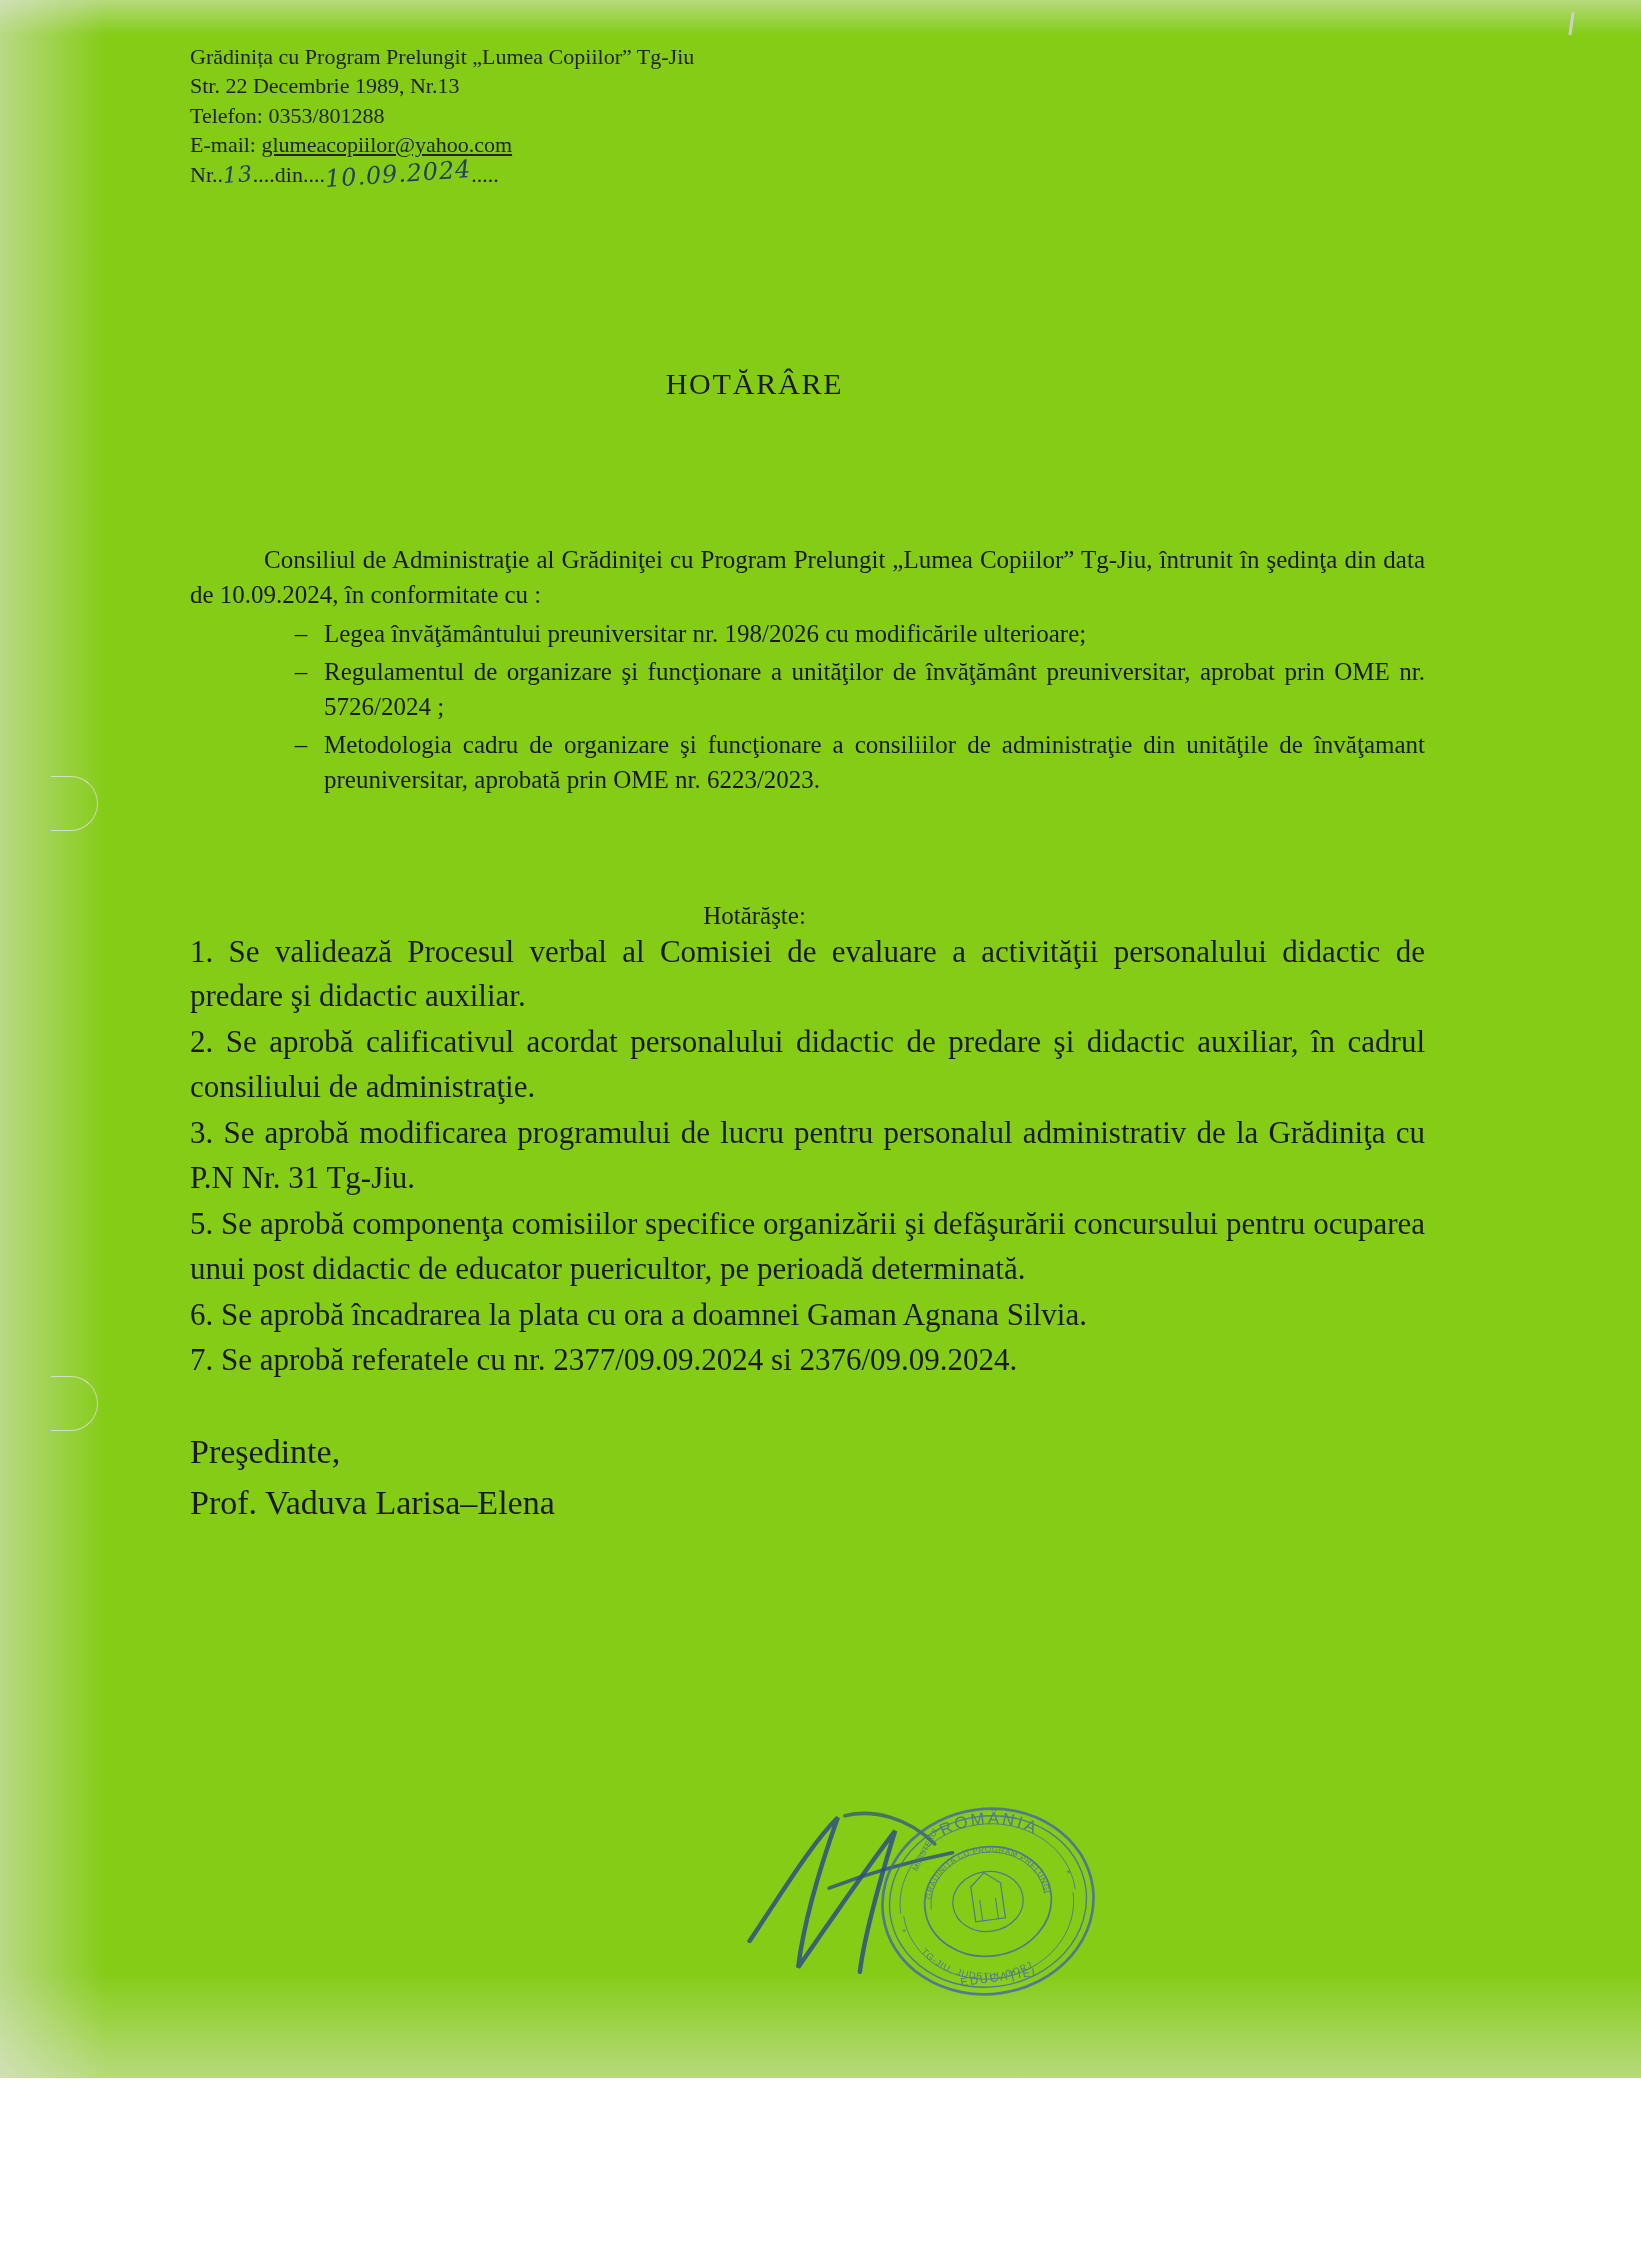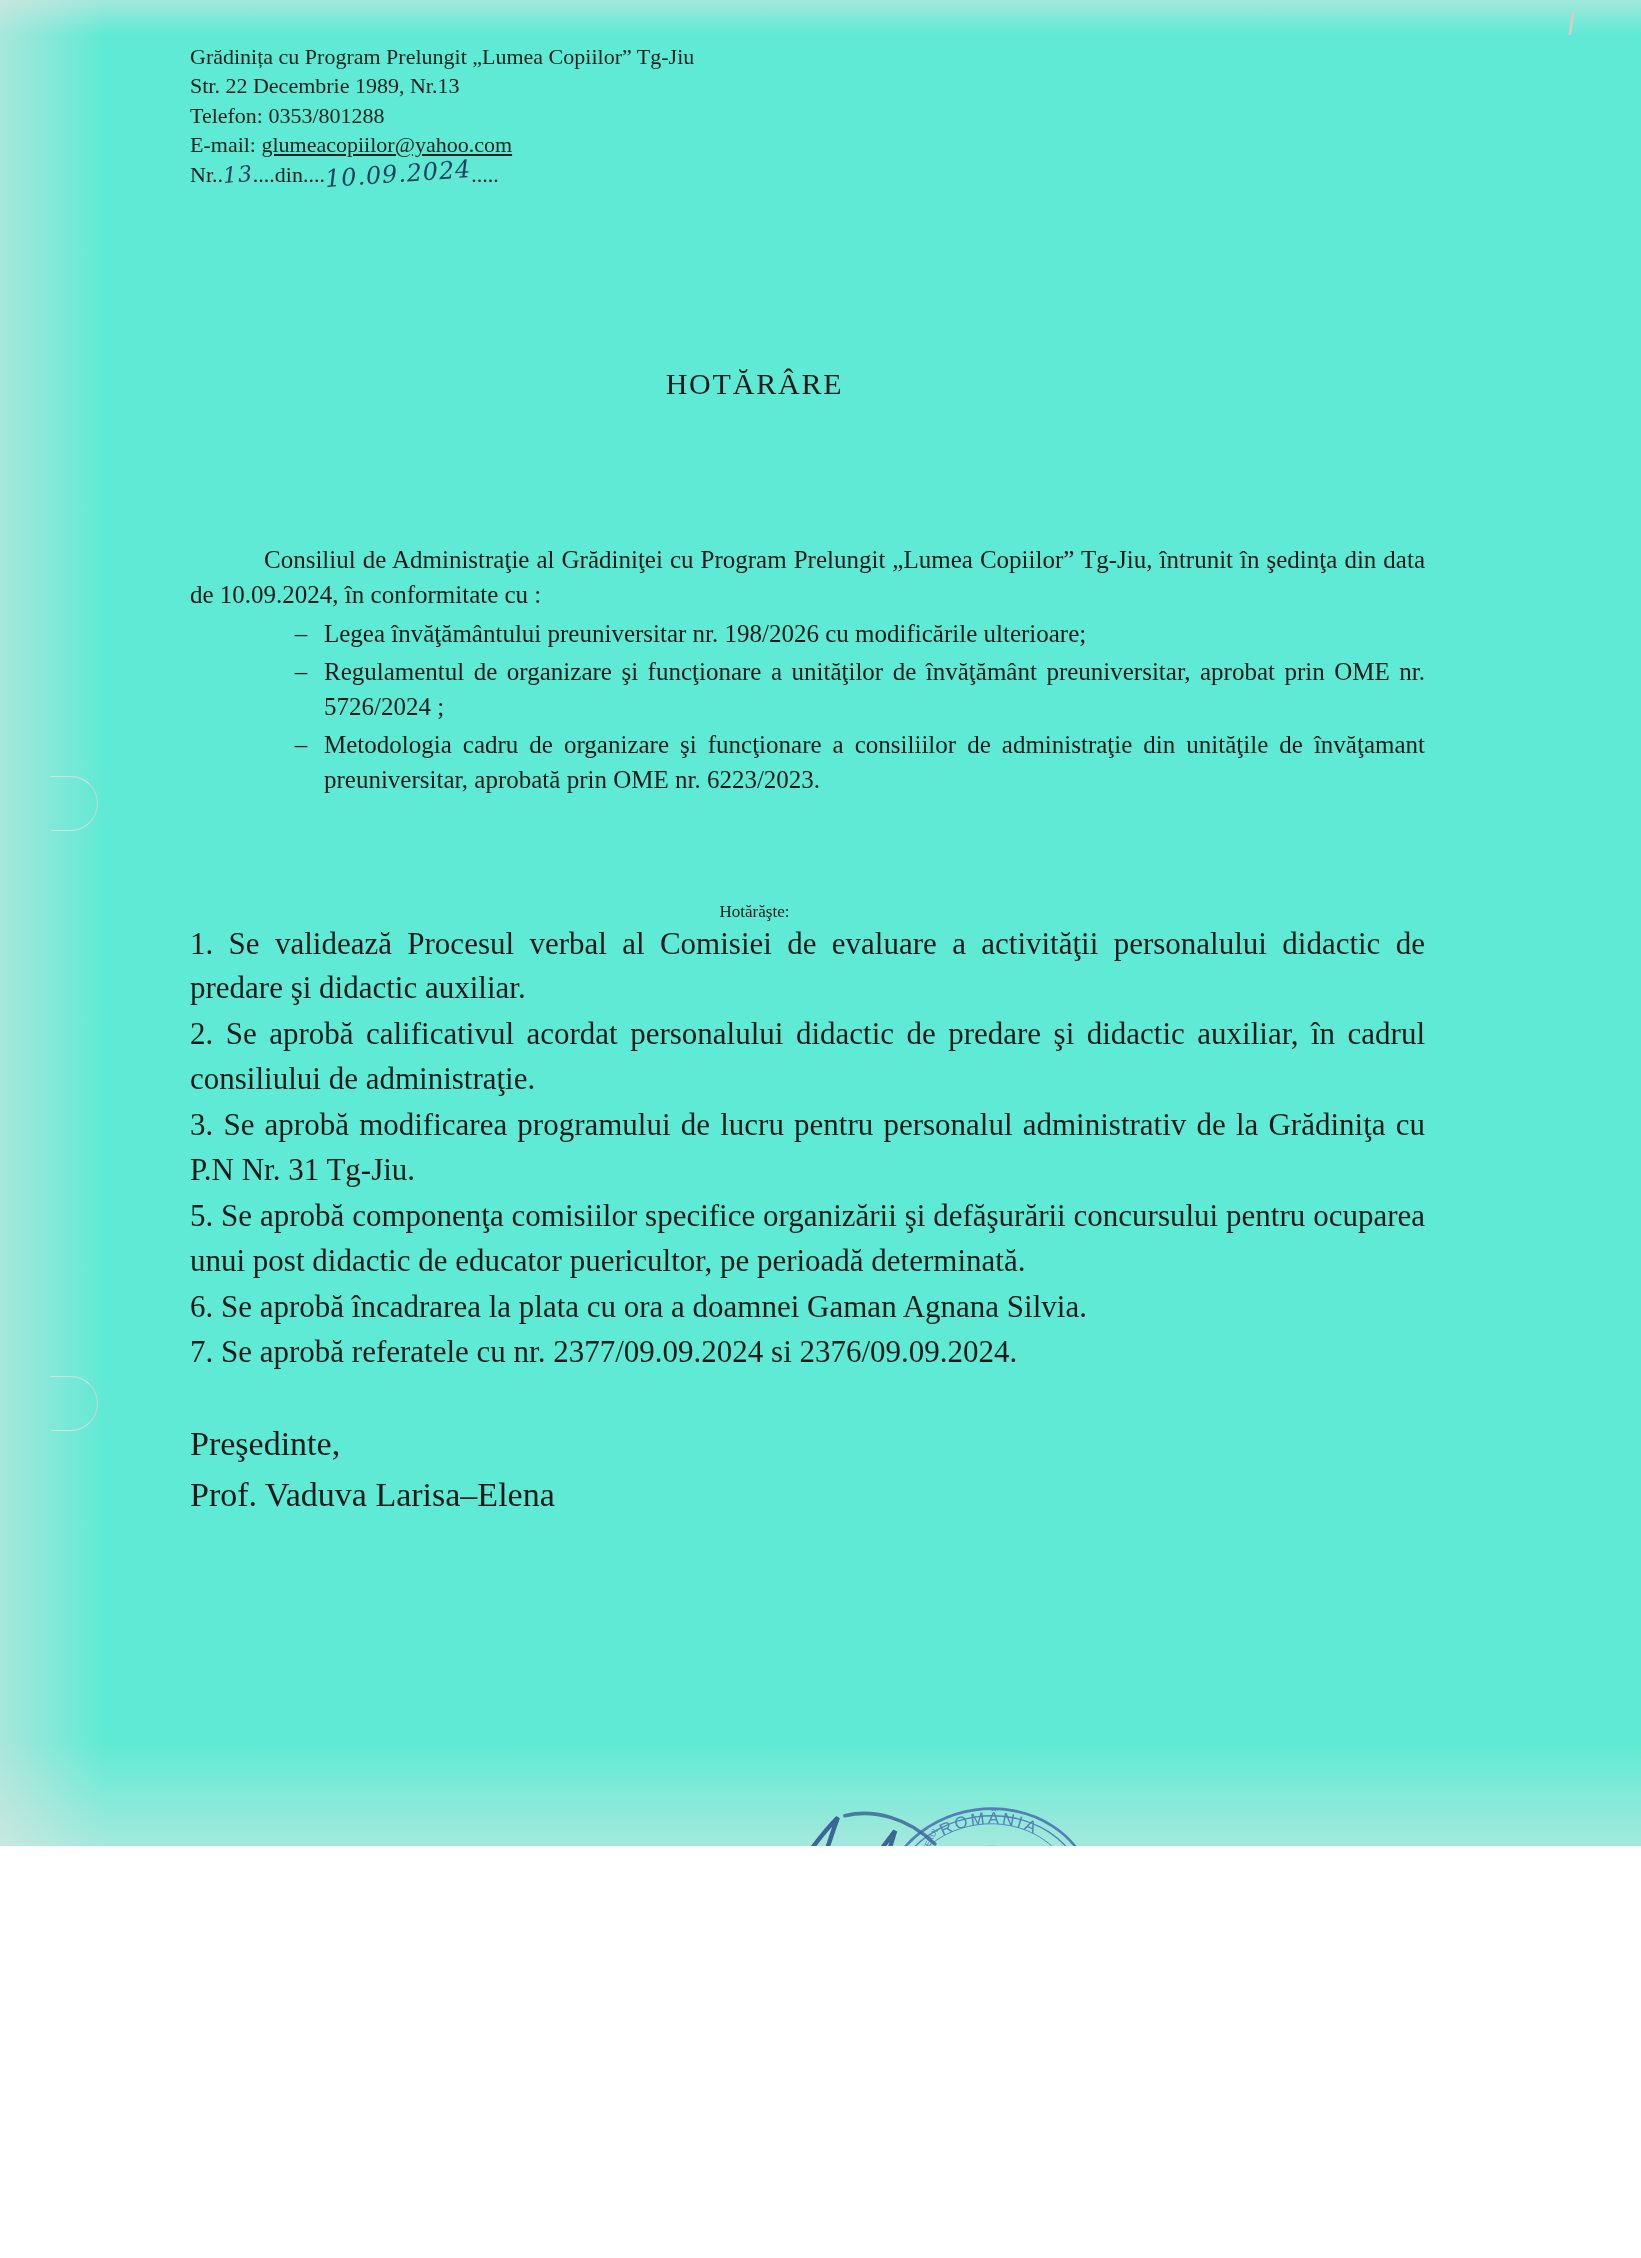--- a/index.html
+++ b/index.html
@@ -7,22 +7,22 @@
     padding: 0;
     background: #ffffff;
   }
   body {
     font-family: "Liberation Serif", serif;
     color: #1a1a1a;
   }
   .page {
     position: relative;
     width: 1642px;
-    height: 1846px;
-    background: #5eead4;
+    height: 2078px;
+    background: #84cc16;
     overflow: hidden;
   }
   
   .scan-shade-left {
     position: absolute;
     left: 0; top: 0;
     width: 106px; height: 100%;
     background: linear-gradient(to right, rgba(228,228,224,0.55), rgba(255,255,255,0));
     pointer-events: none;
   }
@@ -109,21 +109,21 @@
     box-sizing: content-box;
   }
   .list-text {
     flex: 1 1 auto;
     text-align: justify;
     text-justify: inter-word;
   }
   .decides {
     margin-top: 104px;
     text-align: center;
-    font-size: 17px;
+    font-size: 25px;
     padding-right: 106px;
   }
   
   .body-list {
     font-size: 31px;
     line-height: 1.45;
   }
   .body-item {
     text-align: justify;
     text-justify: inter-word;

